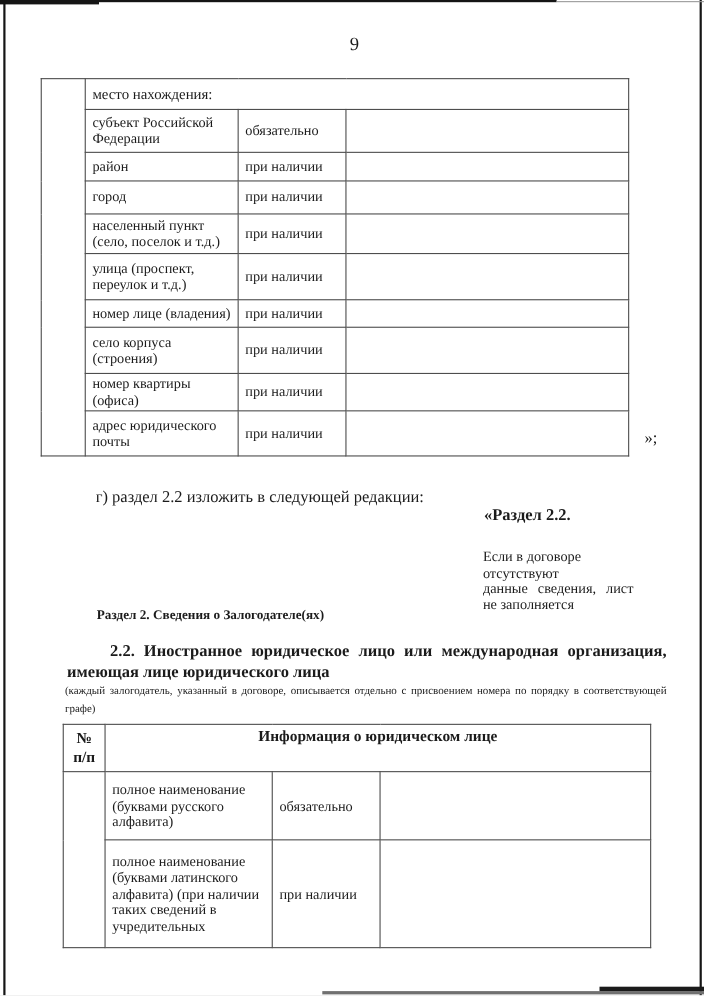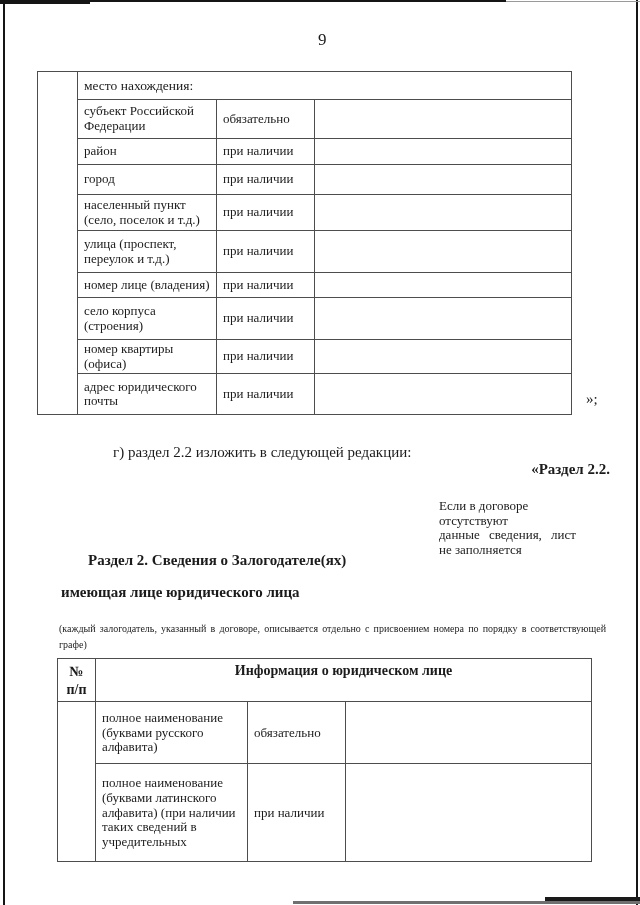--- a/index.html
+++ b/index.html
@@ -25,25 +25,25 @@
     border:1px solid #4d4d4d;font-size:13px;line-height:1.13;
     padding:2px 2px 2px 6px;vertical-align:middle;overflow:hidden;
   }
   .t-top{left:37px;top:71px;width:534px;}
   .t-bottom{left:57px;top:658px;width:534px;}
   .cell-head{font-size:13.5px;}
   .t-bottom .hdr td{font-weight:bold;text-align:center;vertical-align:top;padding:4px 2px 2px 2px;font-size:14px;}
   td.num-cell{font-weight:bold;text-align:center;font-size:13px;line-height:1.3;padding:4px 1px;}
 
   .quote-mark{position:absolute;left:586px;top:391px;font-size:15px;}
-  .intro{position:absolute;left:87px;top:444px;font-size:15px;margin-left:26px;}
-  .sect-mark{position:absolute;left:440px;top:461px;width:170px;text-align:right;font-weight:bold;font-size:15px;}
+  .intro{position:absolute;left:87px;top:444px;font-size:15px;}
+  .sect-mark{position:absolute;left:440px;top:461px;width:170px;font-weight:bold;font-size:15px;}
   .note{position:absolute;left:439px;top:499px;width:161px;font-size:13px;line-height:14.5px;}
   .note .l2{word-spacing:0.45em;}
-  .sec2-title{position:absolute;left:88px;top:552px;font-weight:bold;font-size:15px;}
+  .sec2-title{position:absolute;left:88px;top:552px;font-weight:bold;font-size:12px;}
   .sub{position:absolute;left:61px;top:583px;width:545px;font-weight:bold;font-size:15px;line-height:19px;}
   .sub .l1{text-align:justify;text-align-last:justify;text-indent:39px;}
   .small-note{position:absolute;left:59px;top:621px;width:547px;font-size:10px;line-height:16px;}
   .small-note .l1{text-align:justify;text-align-last:justify;}
 </style>
 </head>
 <body>
 
 <div class="page">
 
@@ -124,20 +124,21 @@
 
   <div class="note">
     <div class="l1">Если в договоре отсутствуют</div>
     <div class="l2">данные сведения, лист</div>
     <div class="l3">не заполняется</div>
   </div>
 
   <div class="sec2-title">Раздел 2. Сведения о Залогодателе(ях)</div>
 
   <div class="sub">
+    <div class="l1">2.2. Иностранное юридическое лицо или международная организация,</div>
     <div class="l2">имеющая лице юридического лица</div>
   </div>
 
   <div class="small-note">
     <div class="l1">(каждый залогодатель, указанный в договоре, описывается отдельно с присвоением номера по порядку в соответствующей</div>
     <div class="l2">графе)</div>
   </div>
 
   <table class="t-bottom">
     <colgroup>

